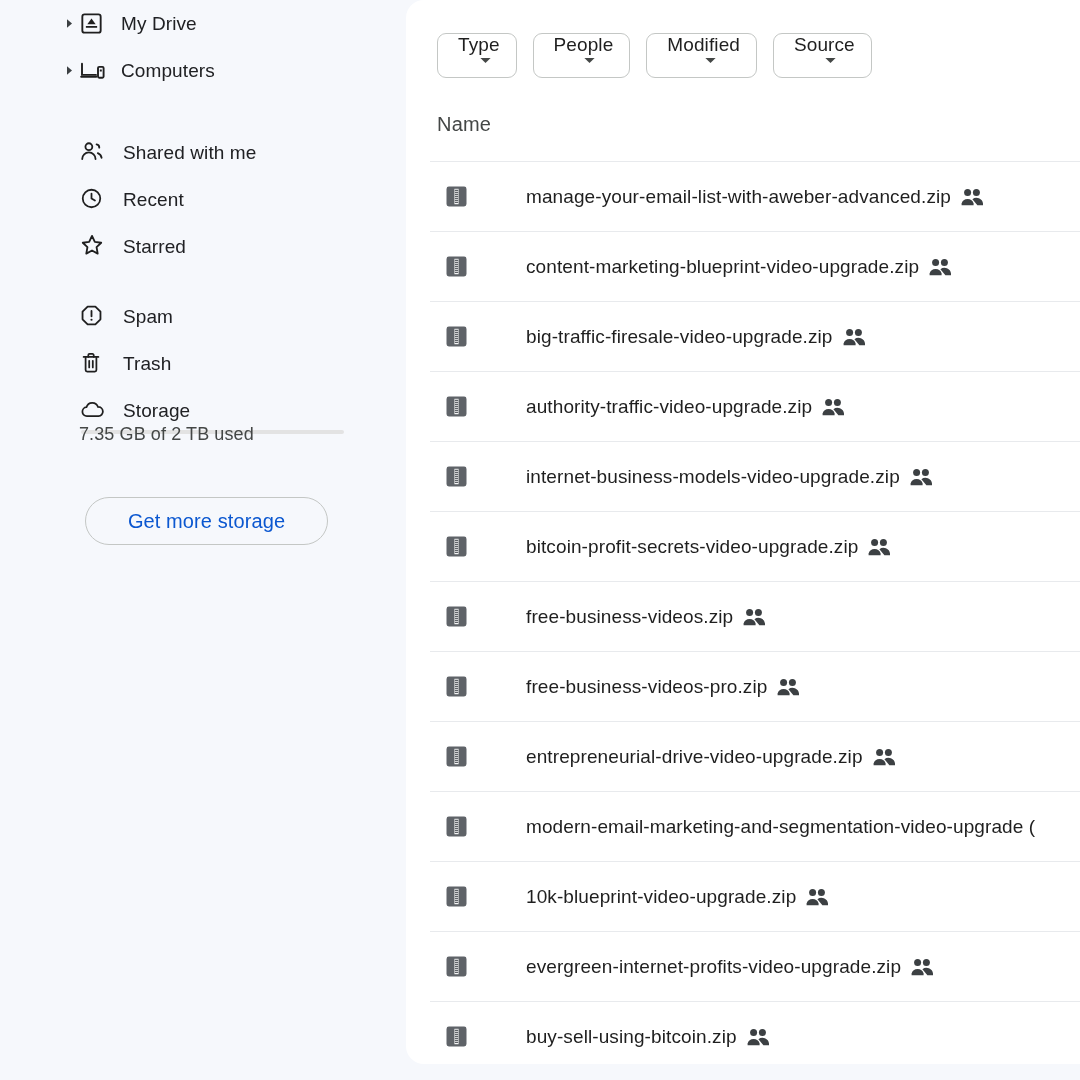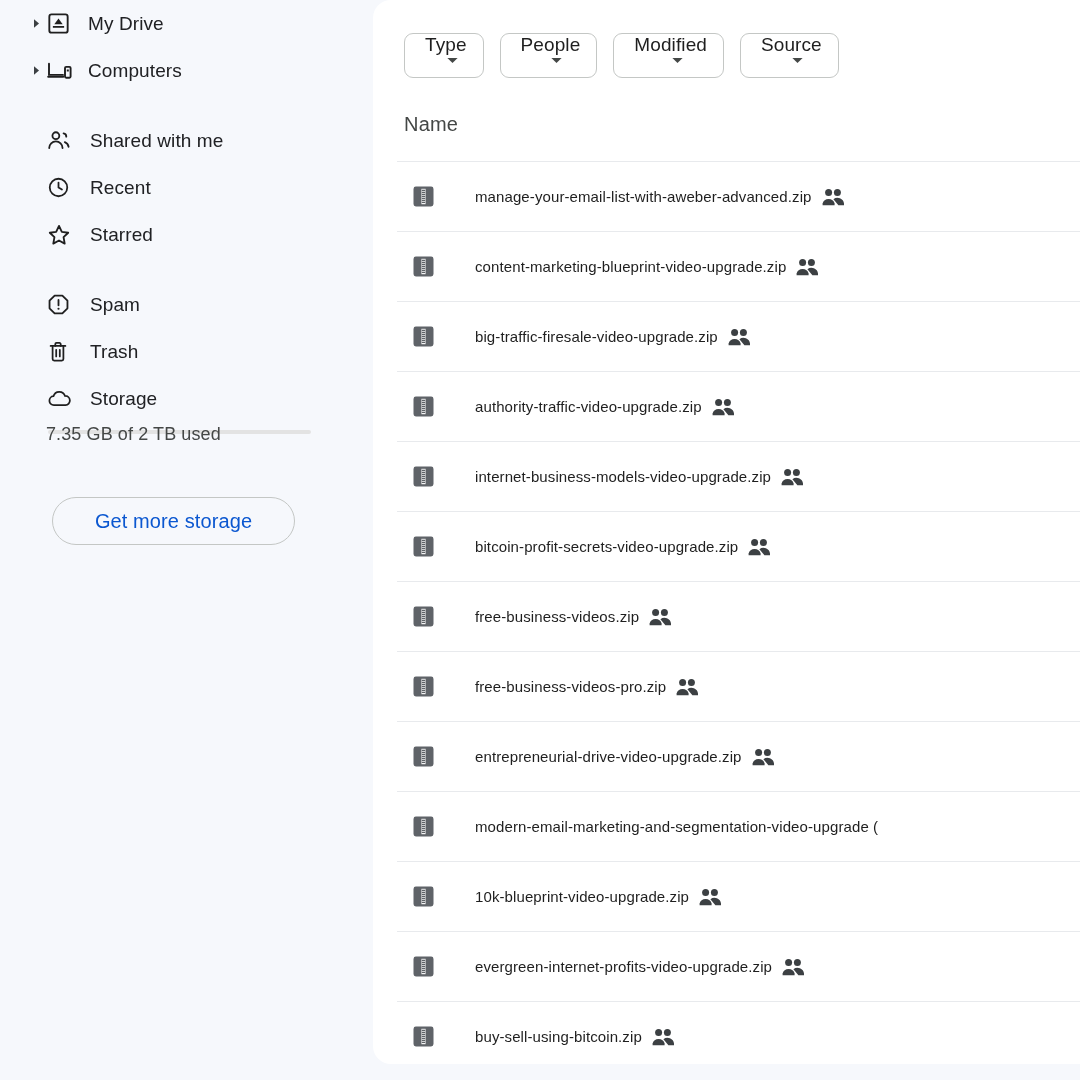--- a/index.html
+++ b/index.html
@@ -3,21 +3,21 @@
 <meta charset="utf-8">
 <style>
   * { box-sizing: border-box; margin: 0; padding: 0; }
   html, body {
     width: 1080px; height: 1080px;
     overflow: hidden;
     background: #f6f8fc;
     font-family: "Liberation Sans", sans-serif;
     -webkit-font-smoothing: antialiased;
   }
-  #app { position: relative; width: 948px; height: 1080px; display: flex; }
+  #app { position: relative; width: 948px; height: 1080px; display: flex; padding-left: 33px; }
 
   
   #sidebar {
     width: 373px; height: 1080px;
     background: #f6f8fc;
     flex: 0 0 373px;
     position: relative;
   }
   .nav-item {
     display: flex; align-items: center;
@@ -37,21 +37,21 @@
   }
   .nav-item .ico svg { display: block; }
   .nav-item .lbl {
     font-size: 19px;
     color: #202124;
     letter-spacing: .1px;
     margin-left: 8px;
     white-space: nowrap;
   }
   .nav-item.indented .ico { margin-left: 0px; }
-  .nav-item.noTwisty { padding-left: 46px; }
+  .nav-item.noTwisty { padding-left: 46px; align-items: flex-end; }
   .nav-item.noTwisty .lbl { margin-left: 10px; }
 
   .gap-a { height: 23px; }
   .gap-b { height: 23px; }
 
   #storage-divider {
     position: absolute;
     left: 48px; top: 430px;
     width: 263px; height: 4px;
     border-radius: 2px;
@@ -135,24 +135,24 @@
     display: flex; align-items: center;
     cursor: pointer;
     white-space: nowrap;
   }
   .file-row .file-ico {
     width: 28px; flex: 0 0 28px;
     margin-left: 12px;
     display: flex; align-items: center; justify-content: center;
   }
   .file-row .file-name {
-    font-size: 15px;
+    font-size: 19px;
     color: #1f1f1f;
     letter-spacing: .1px;
-    margin-left: 38px;
+    margin-left: 56px;
   }
   .file-row .shared-ico {
     margin-left: 10px;
     display: flex; align-items: center;
     flex: 0 0 auto;
   }
 </style>
 </head>
 <body>
 

